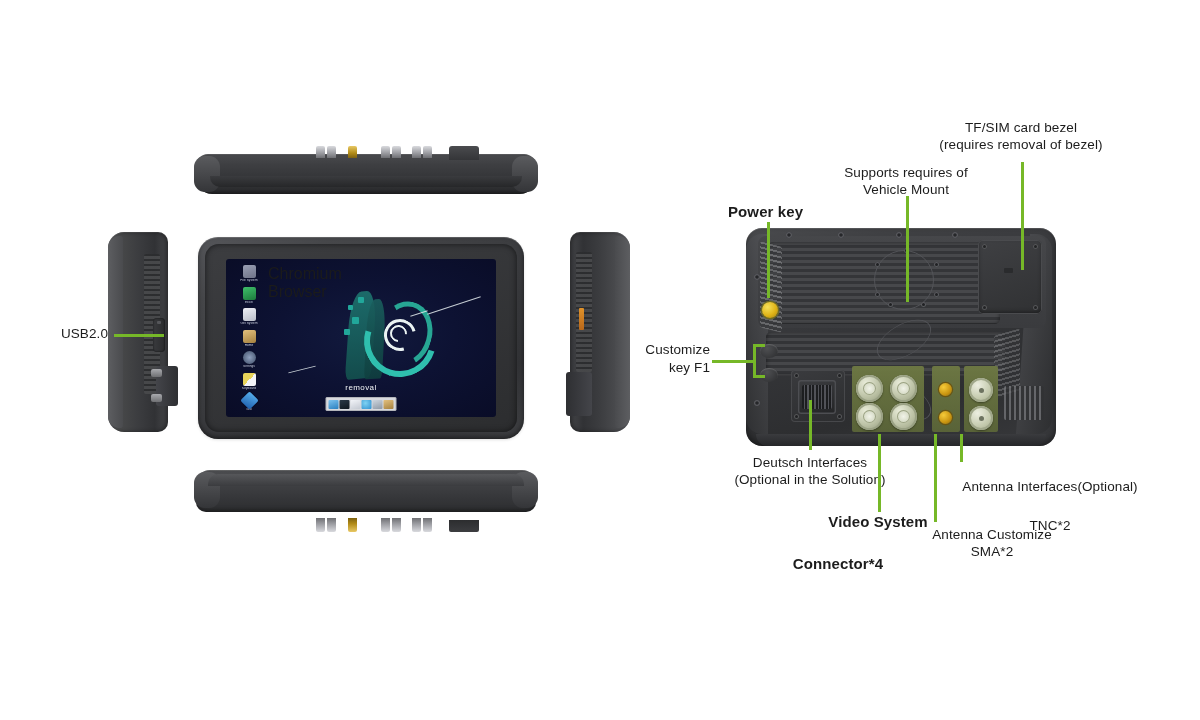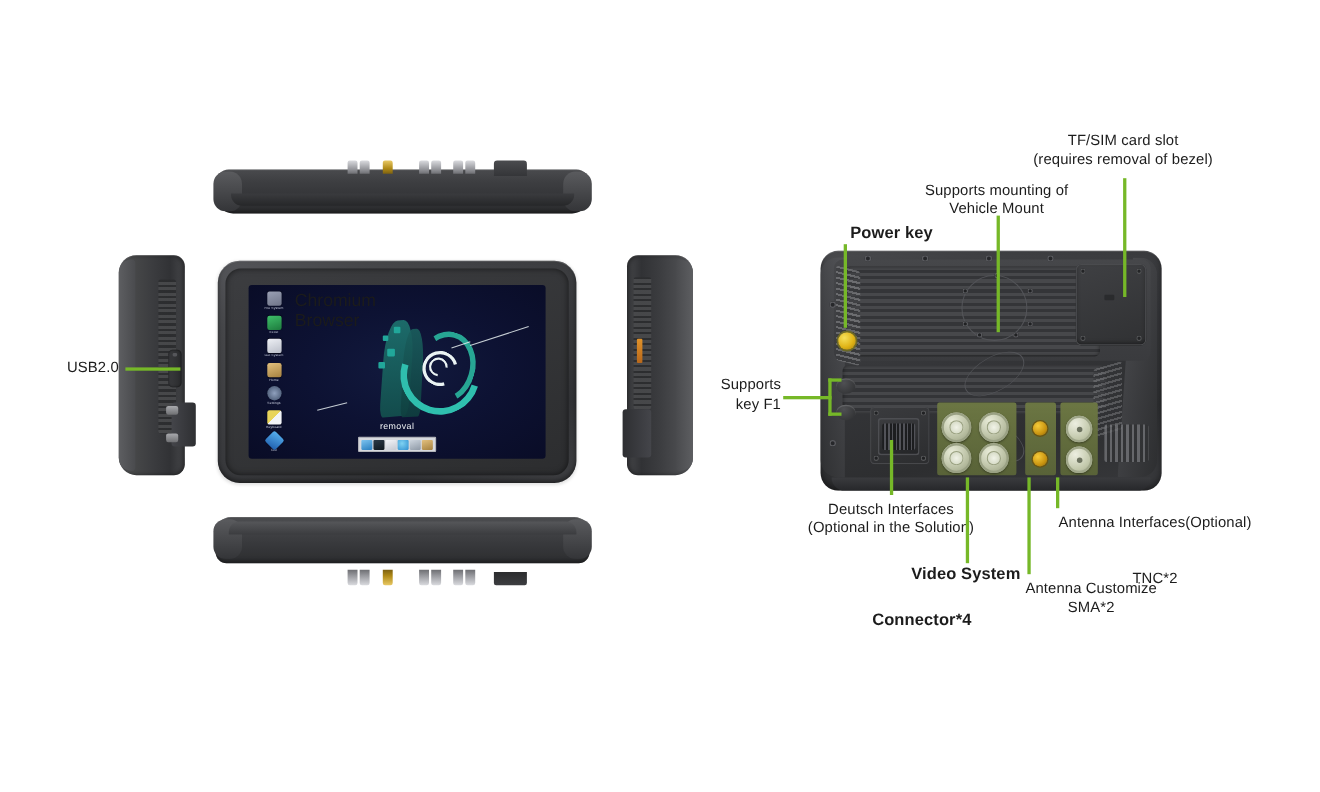--- a/index.html
+++ b/index.html
@@ -19,21 +19,21 @@
 
   
   .callout{
     position:absolute;
     font-size:13.5px;
     line-height:1.32;
     color:#1c1c1c;
     letter-spacing:.1px;
     white-space:pre;
   }
-  .callout.big{font-size:15px;font-weight:600;text-align:right;}
+  .callout.big{font-size:15px;font-weight:600;}
   .callout.c{text-align:center;}
   .callout.r{text-align:right;}
 
   
   .lead{position:absolute;background:#76b828;}
   .lead.v{width:3px;}
   .lead.h{height:3px;}
 
   
   #top-view{left:196px;top:146px;width:340px;height:48px;}
@@ -573,40 +573,40 @@
   <div class="lead h" style="left:114px;top:334px;width:50px;"></div>
   <div class="callout r" style="left:0px;top:325px;width:108px;">USB2.0</div>
 
   <div class="lead v" style="left:767px;top:222px;height:76px;"></div>
   <div class="callout big" style="left:728px;top:202px;width:120px;">Power key</div>
 
   <div class="lead h" style="left:712px;top:360px;width:44px;"></div>
   <div class="lead v" style="left:753px;top:344px;height:34px;"></div>
   <div class="lead h" style="left:753px;top:344px;width:12px;"></div>
   <div class="lead h" style="left:753px;top:375px;width:12px;"></div>
-  <div class="callout r" style="left:600px;top:341px;width:110px;">Supports</div>
+  <div class="callout r" style="left:600px;top:341px;width:110px;">Customize</div>
   <div class="callout r" style="left:600px;top:359px;width:110px;">key F1</div>
 
   <div class="lead v" style="left:906px;top:196px;height:106px;"></div>
-  <div class="callout c" style="left:806px;top:164px;width:200px;">Supports mounting of</div>
+  <div class="callout c" style="left:806px;top:164px;width:200px;">Supports requires of</div>
   <div class="callout c" style="left:806px;top:181px;width:200px;">Vehicle Mount</div>
 
   <div class="lead v" style="left:1021px;top:162px;height:108px;"></div>
-  <div class="callout c" style="left:921px;top:119px;width:200px;">TF/SIM card slot</div>
+  <div class="callout c" style="left:921px;top:119px;width:200px;">TF/SIM card bezel</div>
   <div class="callout c" style="left:921px;top:136px;width:200px;">(requires removal of bezel)</div>
 
   <div class="lead v" style="left:809px;top:400px;height:50px;"></div>
   <div class="callout c" style="left:675px;top:454px;width:270px;">Deutsch Interfaces</div>
   <div class="callout c" style="left:675px;top:471px;width:270px;">(Optional in the Solution)</div>
 
   <div class="lead v" style="left:878px;top:434px;height:78px;"></div>
   <div class="callout c big" style="left:758px;top:512px;width:240px;">Video System</div>
   <div class="callout c big" style="left:718px;top:554px;width:240px;">Connector*4</div>
 
   <div class="lead v" style="left:934px;top:434px;height:88px;"></div>
   <div class="callout c" style="left:902px;top:526px;width:180px;">Antenna Customize</div>
   <div class="callout c" style="left:902px;top:543px;width:180px;">SMA*2</div>
 
   <div class="lead v" style="left:960px;top:434px;height:28px;"></div>
-  <div class="callout c" style="left:950px;top:466px;width:200px;">Antenna Interfaces(Optional)</div>
+  <div class="callout c" style="left:950px;top:478px;width:200px;">Antenna Interfaces(Optional)</div>
   <div class="callout c" style="left:950px;top:471px;width:200px;margin-top:46px;">TNC*2</div>
 
 </div>
 
 </body></html>

